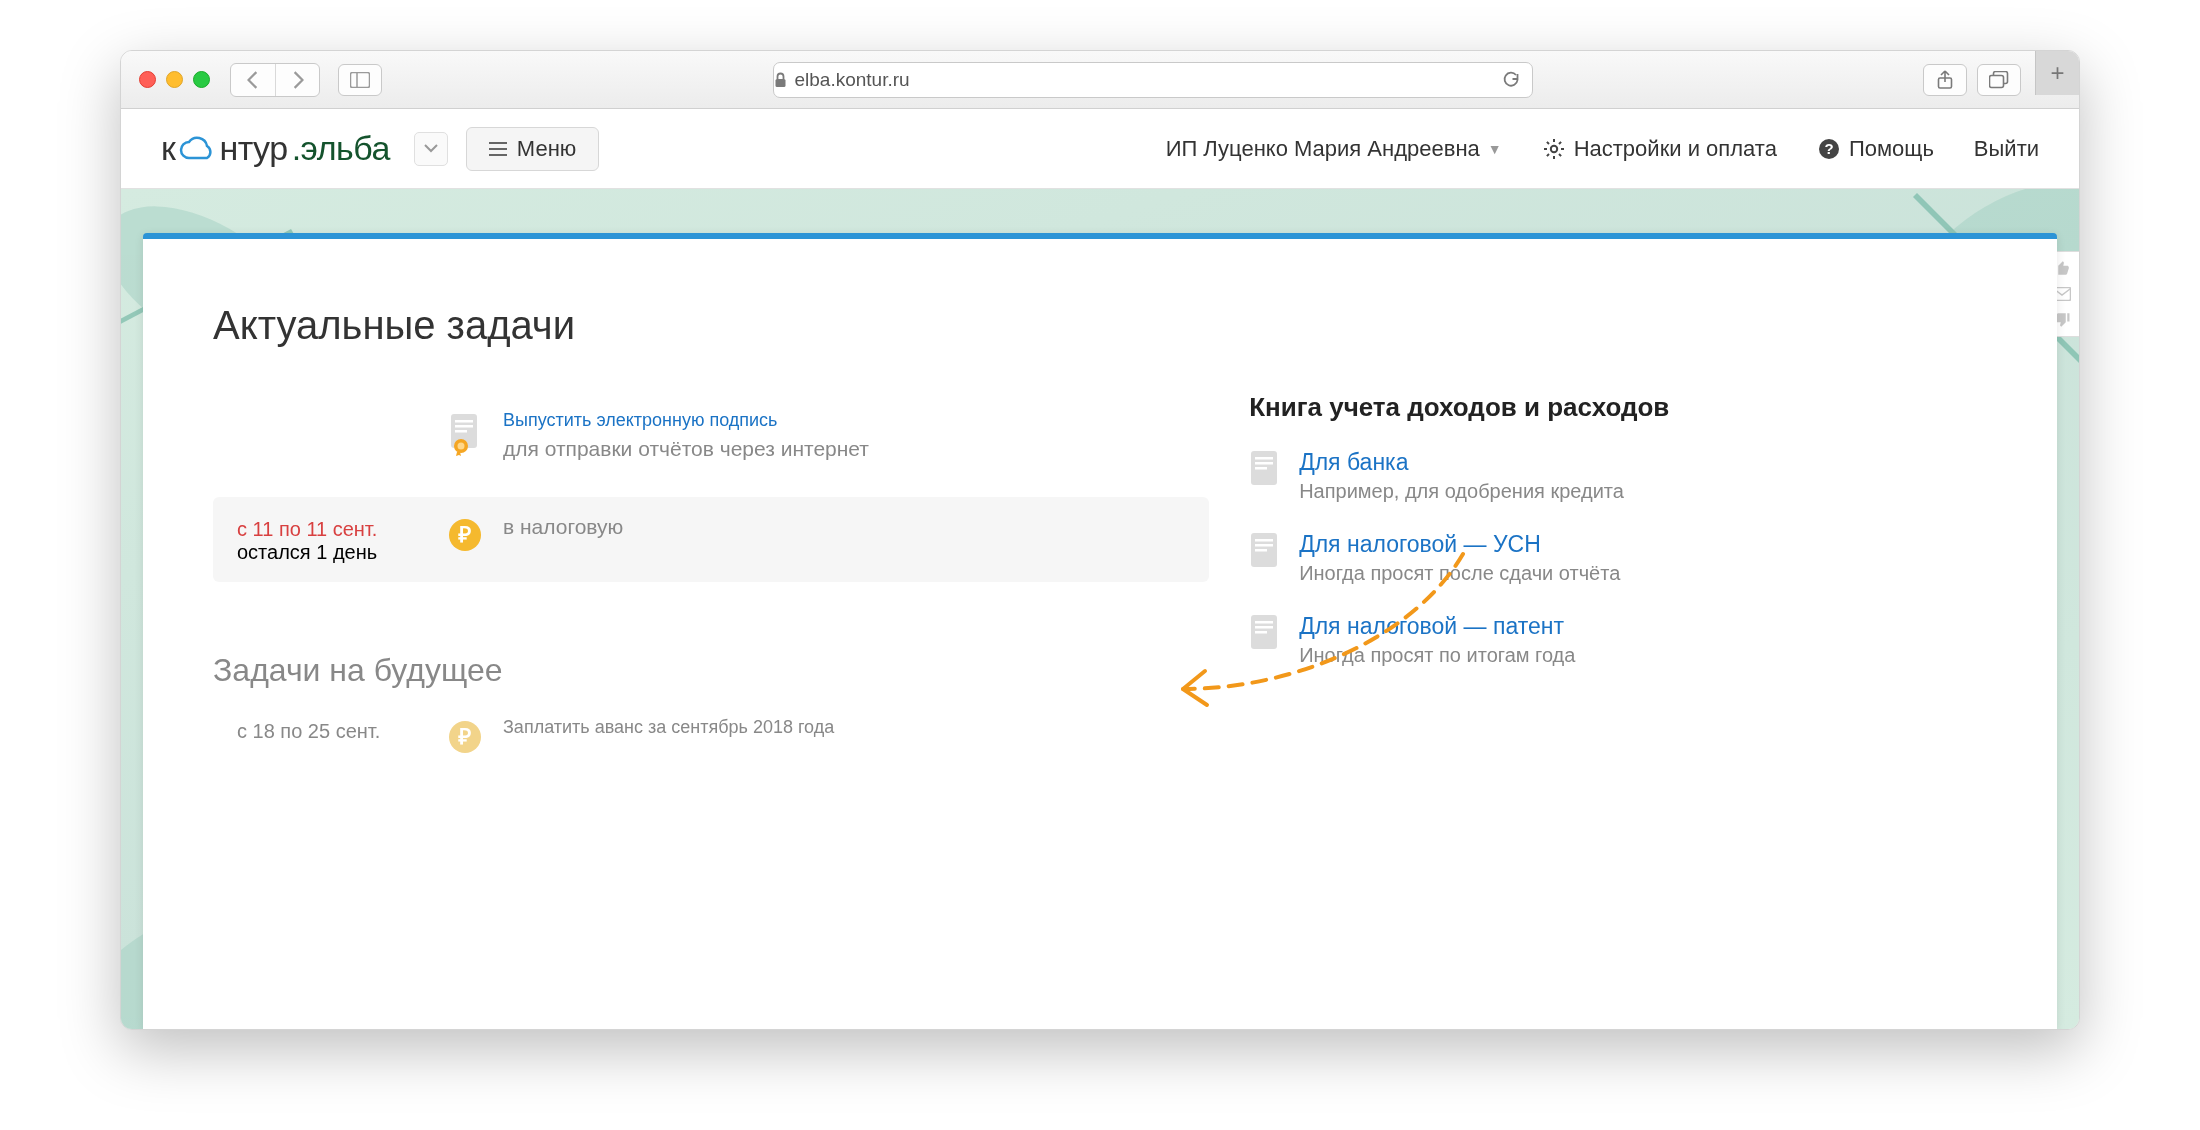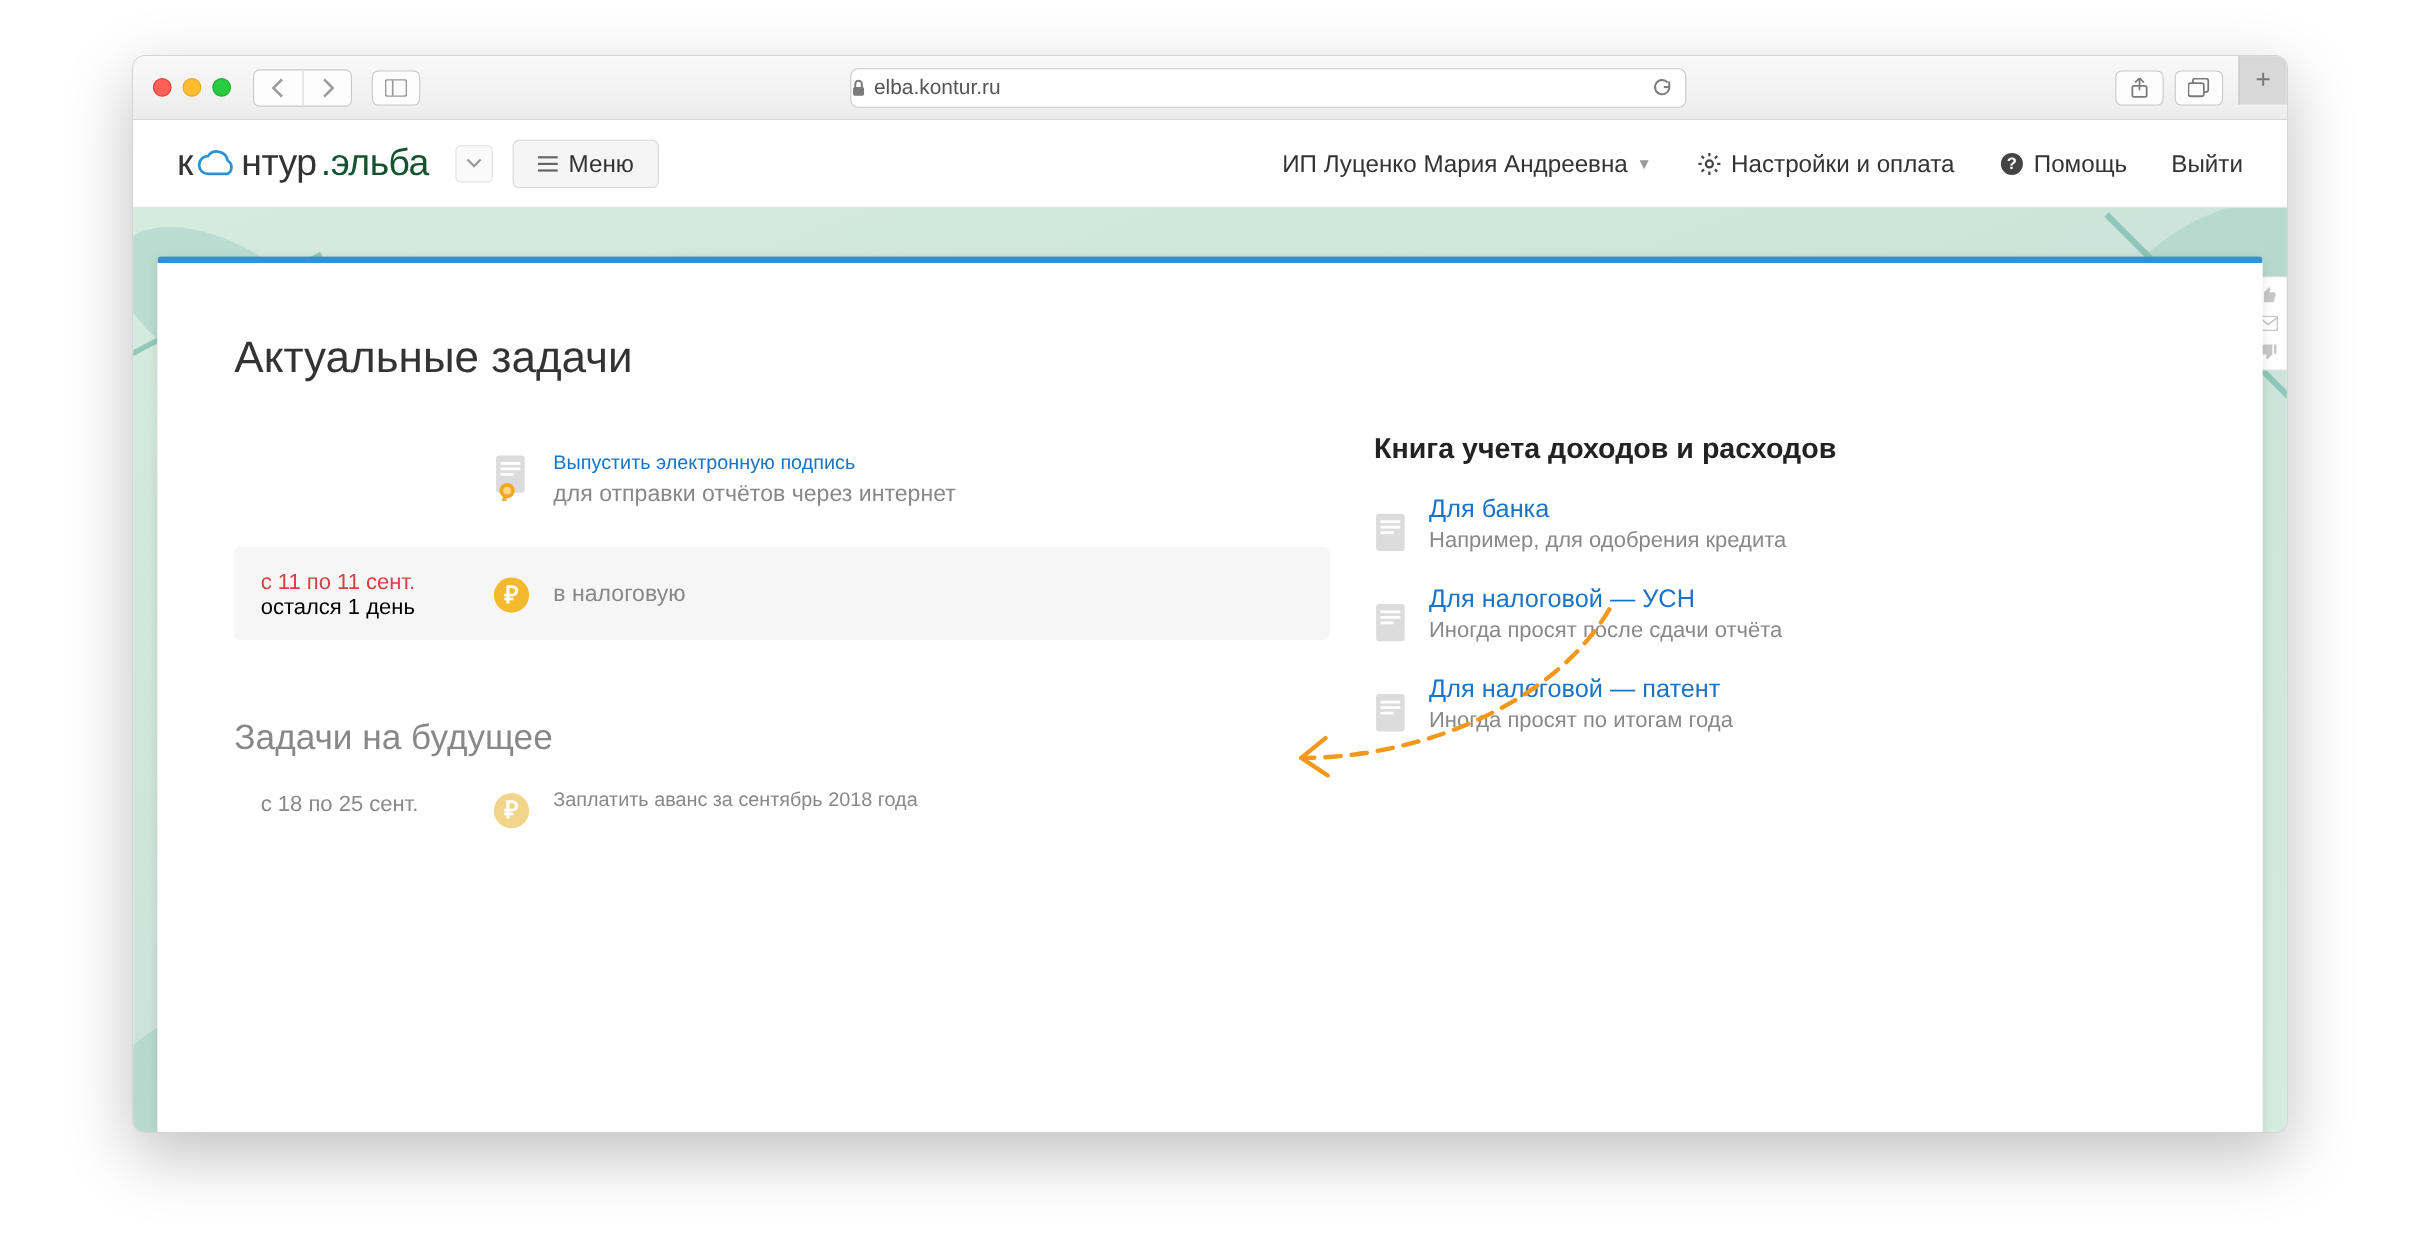--- a/index.html
+++ b/index.html
@@ -93,34 +93,34 @@
 .left-col { flex:1.35; }
 .right-col { flex:1; }
 
 .task {
   display:flex;
   align-items:flex-start;
   padding: 18px 24px;
   border-radius:6px;
   gap: 8px;
 }
-.task.hl { background:#f6f6f6;align-items:center; }
+.task.hl { background:#f6f6f6; }
 .task-date { width:190px; padding-top:3px; }
 .task-date .line1 { color:#d84040; font-size:20px; }
 .task-date .line2 { color:#000000; font-size:20px; }
 .task-icon { width:60px; display:flex; justify-content:center; padding-top:2px; }
 .task-body { flex:1; }
 .task-title { color:#1b73c5; font-size:18px; margin-bottom:6px; }
 .task-sub { color:#888; font-size:21px; }
 
 h2.section-future { font-size:32px; font-weight:400; color:#888; margin-top:70px; margin-bottom:28px; }
 .future-task .task-date .line1 { color:#888; }
 
 .side-title { font-size:26px; font-weight:700; color:#222; margin-bottom:26px; }
-.side-item { display:flex; gap:20px; margin-bottom:28px;align-items:flex-end; }
+.side-item { display:flex; gap:20px; margin-bottom:28px; }
 .side-item .doc-icon { flex:0 0 auto; }
 .side-item .sl { color:#1b73c5; font-size:23px; }
 .side-item .ss { color:#888; font-size:20px; margin-top:4px; }
 
 .arrow-annot {
   position:absolute;
   left:1020px; top:310px;
   pointer-events:none;
 }
 

